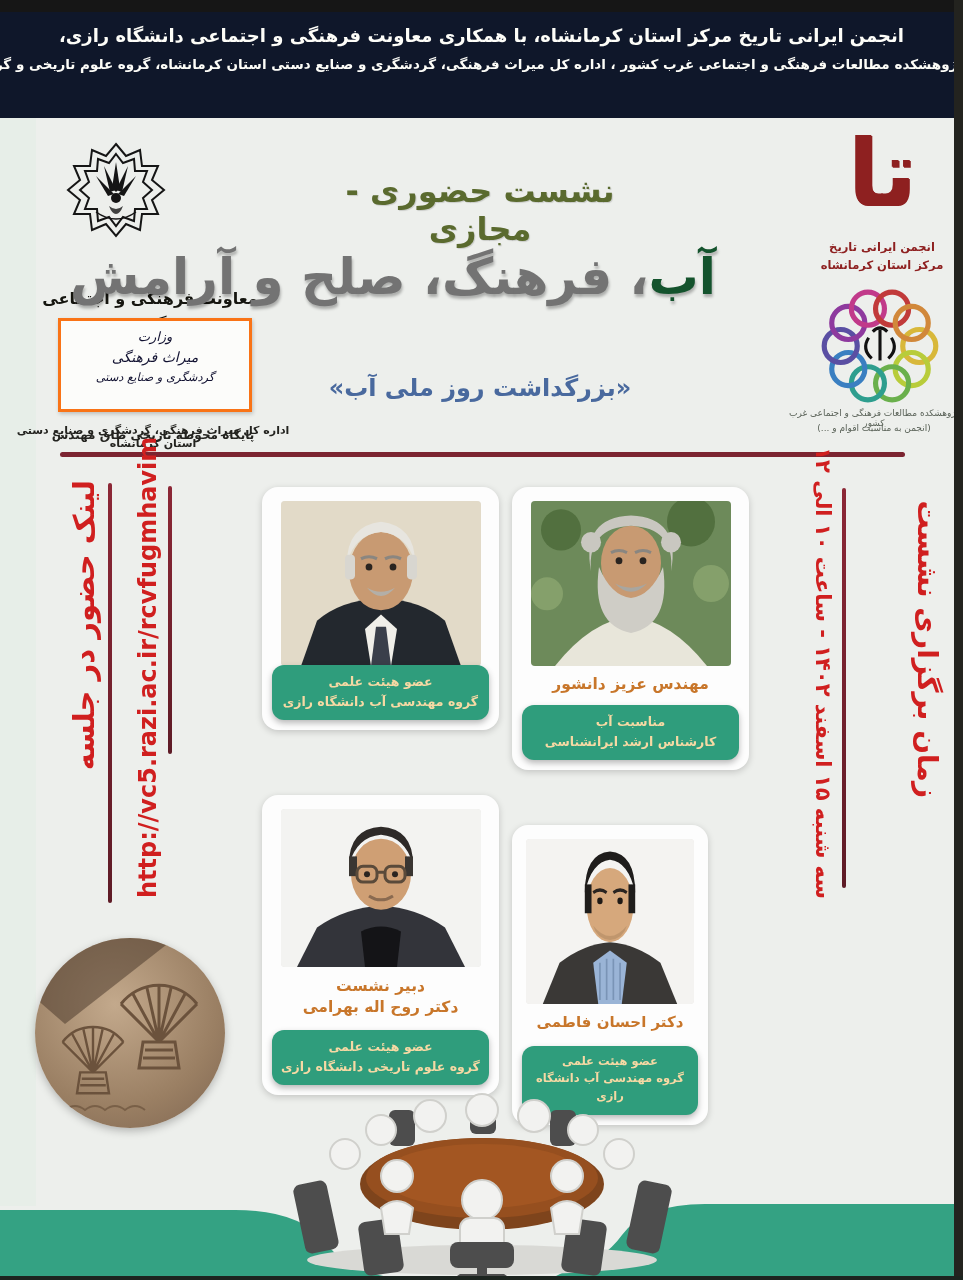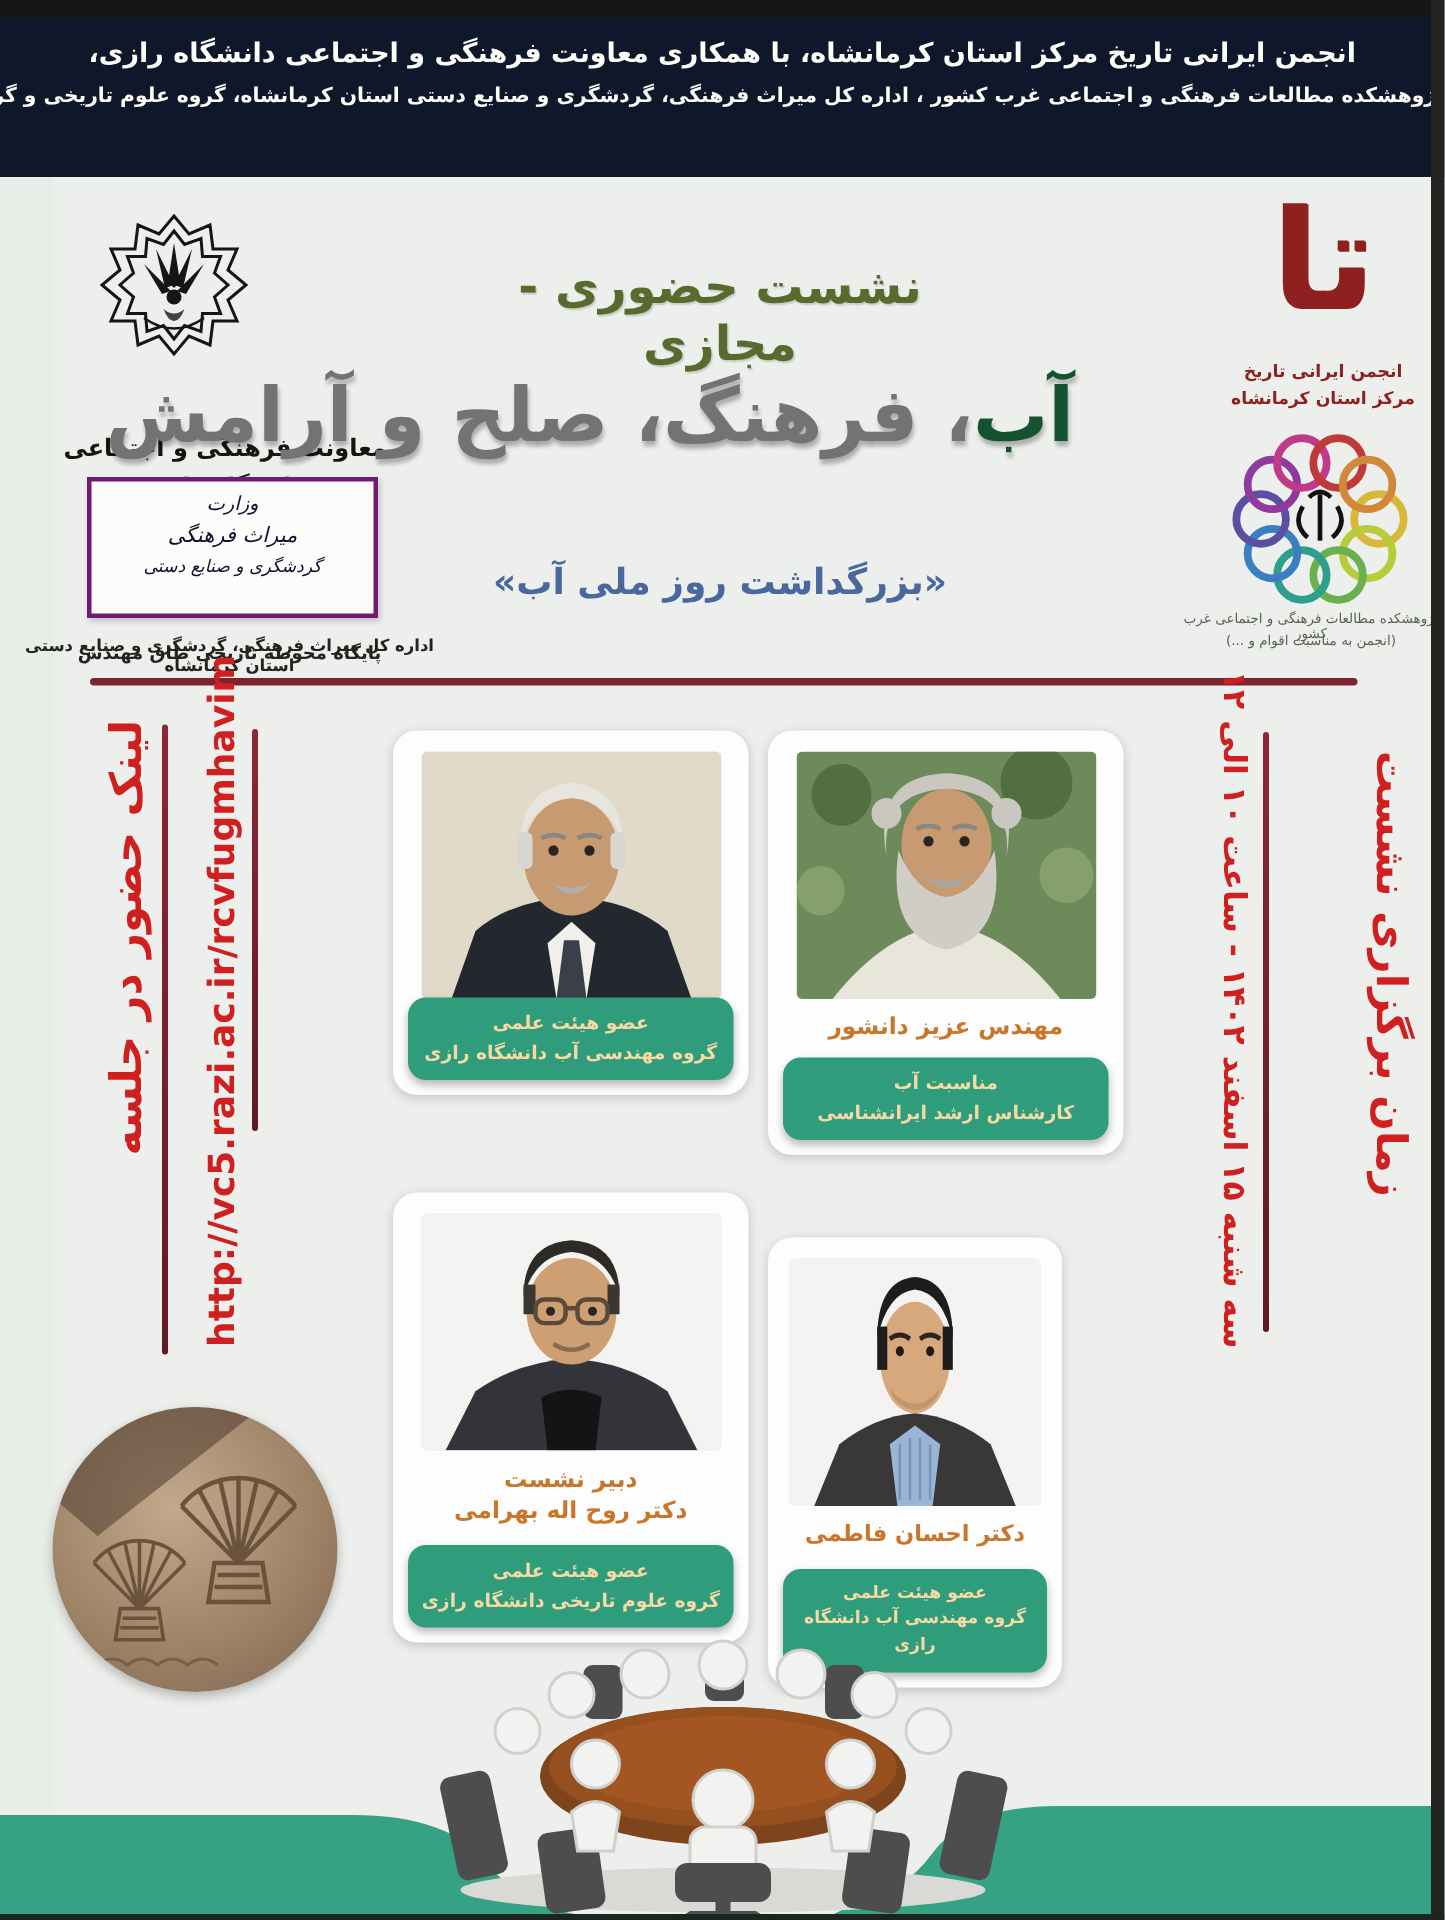--- a/index.html
+++ b/index.html
@@ -15,21 +15,21 @@
   .edge-bottom{left:0;bottom:0;width:963px;height:4px;background:#1c241f;}
   .left-tint{left:0;top:116px;width:36px;height:1090px;background:#e4ece6;opacity:.65;}
 
   
   .band{left:0;top:12px;width:963px;height:106px;background:#0f172a;color:#fdfdf8;text-align:center;}
   .band .l1{padding-top:13px;font-size:18px;font-weight:bold;white-space:nowrap;}
   .band .l2{padding-top:10px;font-size:13.5px;font-weight:bold;letter-spacing:-0.3px;white-space:nowrap;}
 
   
   .org-name{left:30px;width:240px;text-align:center;font-weight:bold;color:#15150f;font-size:16px;margin-top:31px;}
-  .ministry-box{left:58px;top:318px;width:188px;height:88px;background:#fcfcfa;border:3px solid #701a75;
+  .ministry-box{left:58px;top:318px;width:188px;height:88px;background:#fcfcfa;border:3px solid #f97316;
     box-shadow:1px 2px 4px rgba(0,0,0,.2);text-align:center;color:#101030;font-style:italic;}
   .ministry-box div{line-height:1.55;}
   .dept{left:12px;width:282px;text-align:center;color:#23231f;font-weight:bold;}
 
   
   .session-type{left:300px;top:172px;width:360px;text-align:center;font-size:32px;font-weight:bold;
     color:#5a6a2e;text-shadow:1px 1px 1px rgba(0,0,0,.15);}
   .main-title{left:246px;top:248px;width:470px;text-align:center;font-size:50px;font-weight:bold;
     direction:rtl;text-shadow:1px 3px 3px rgba(0,0,0,.28);white-space:nowrap;}
   .main-title .blue{color:#14532d;text-align:center;}

